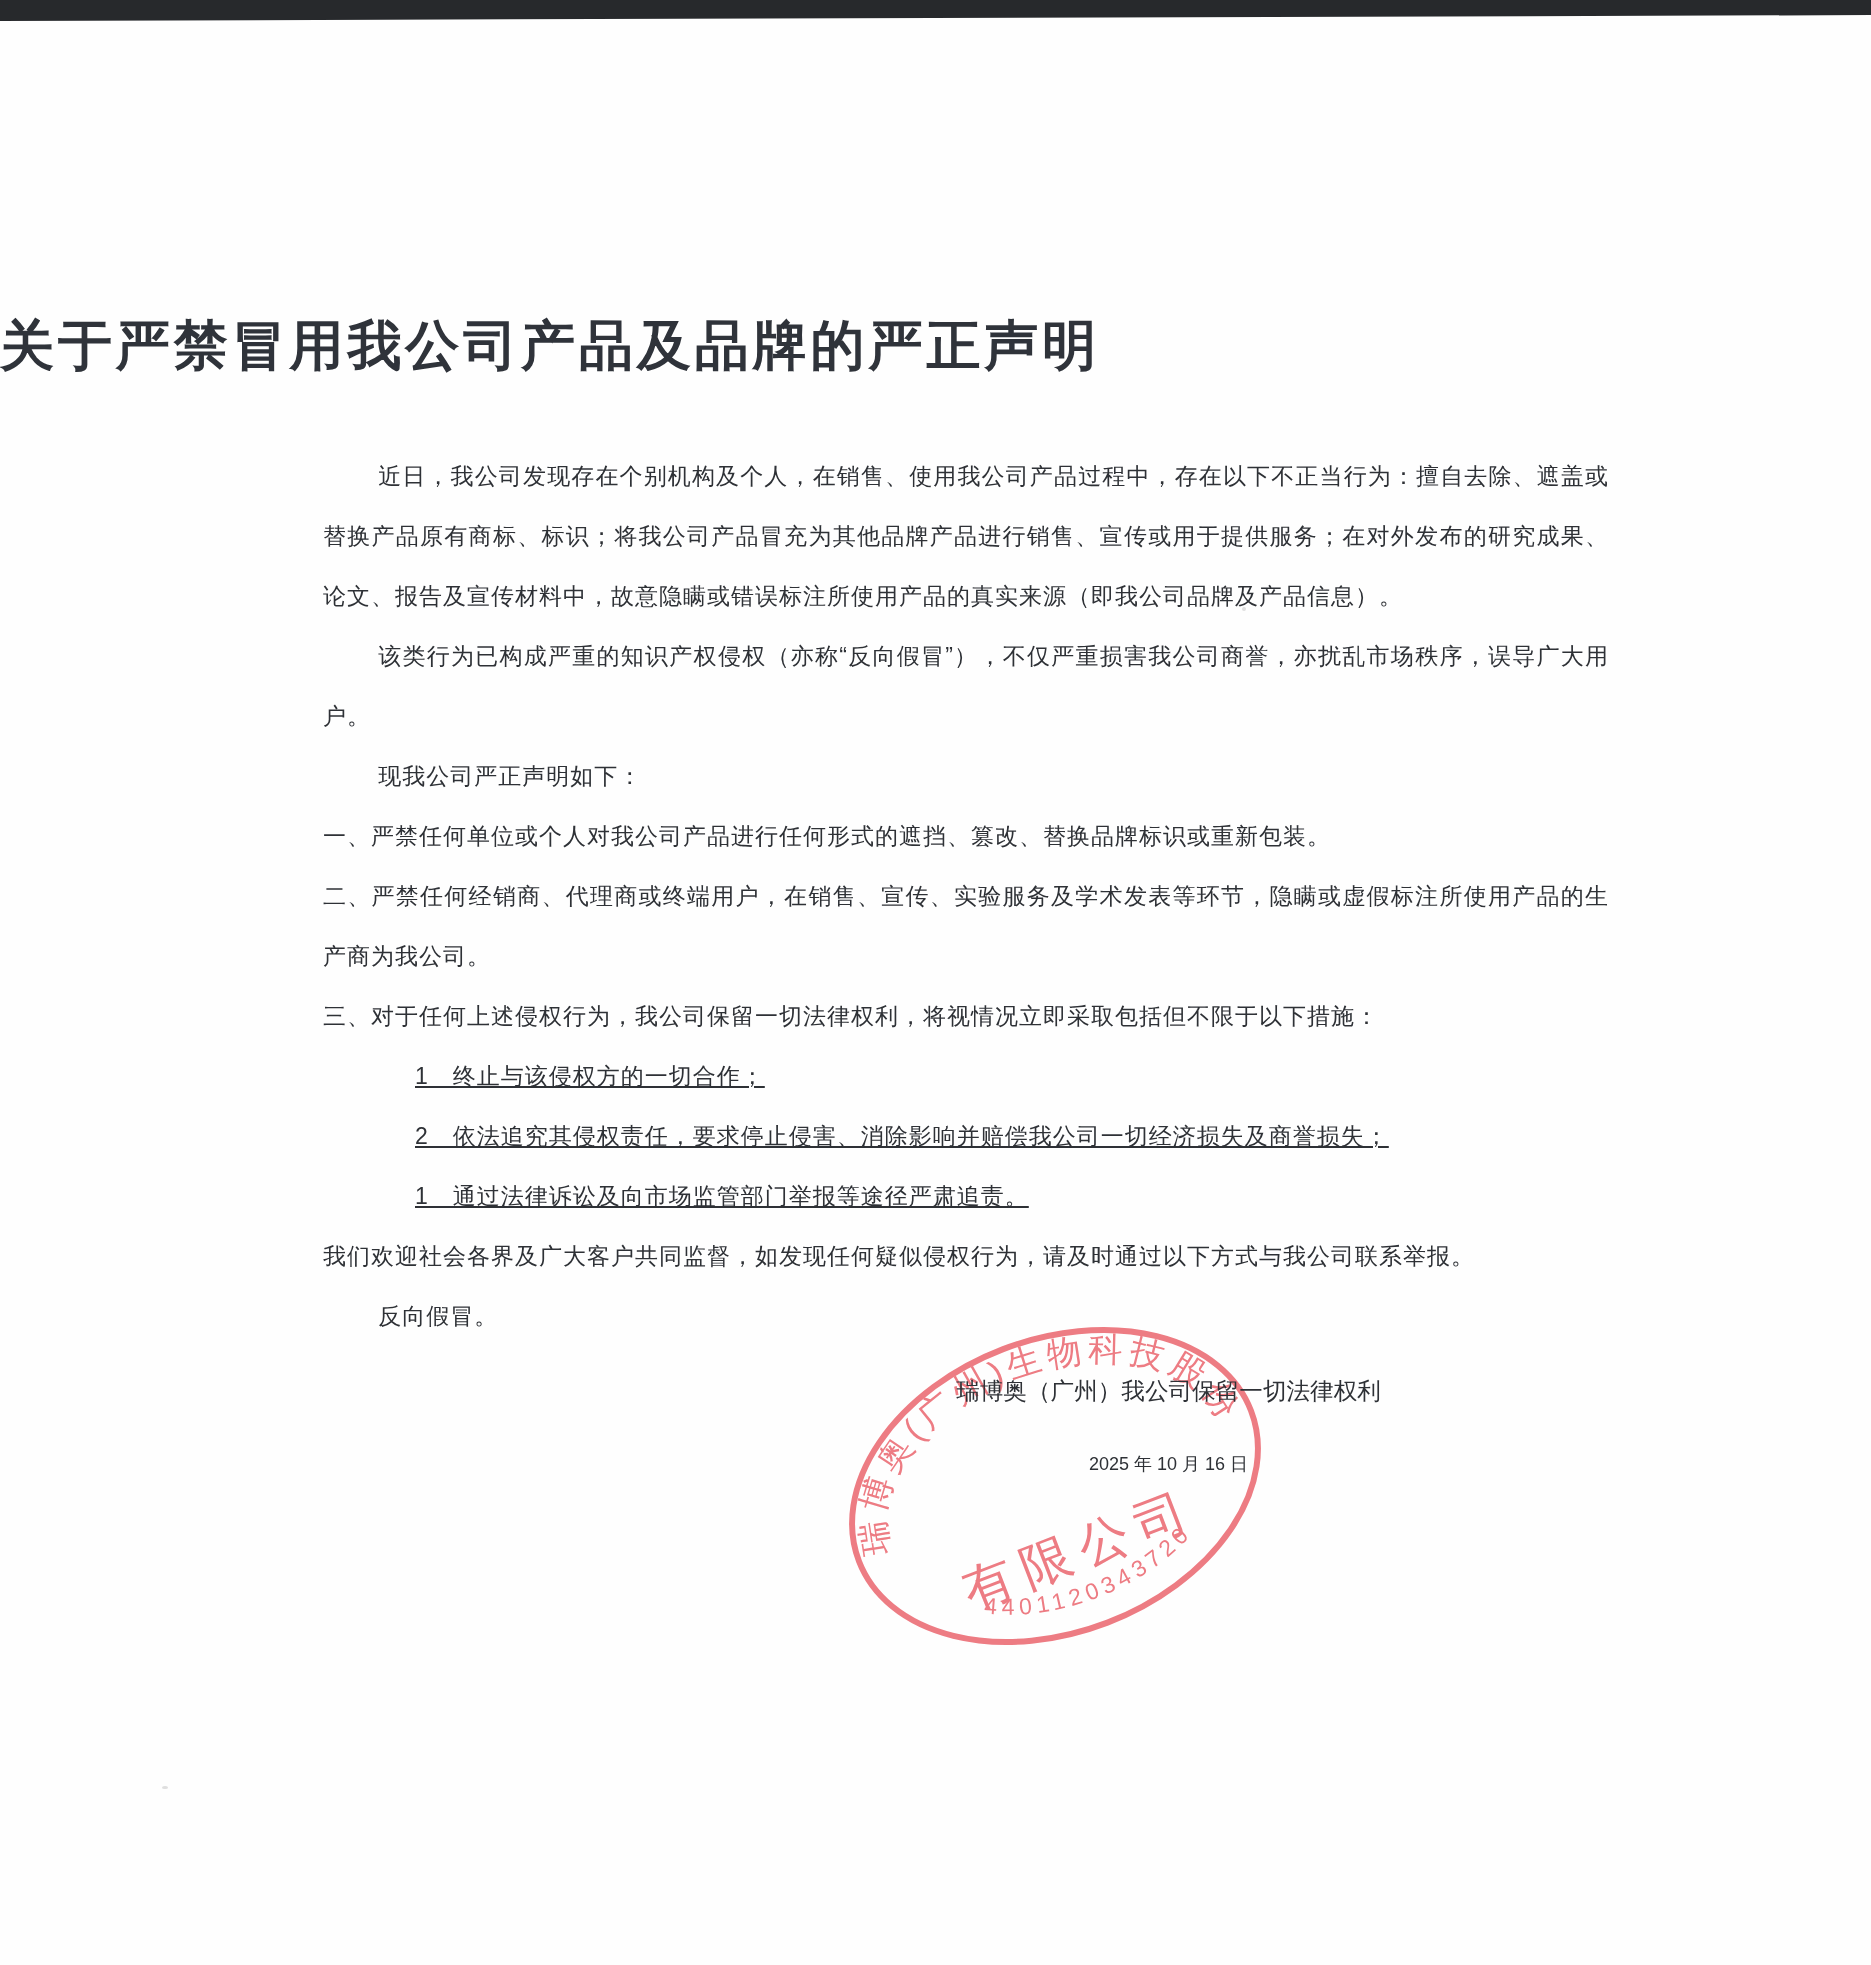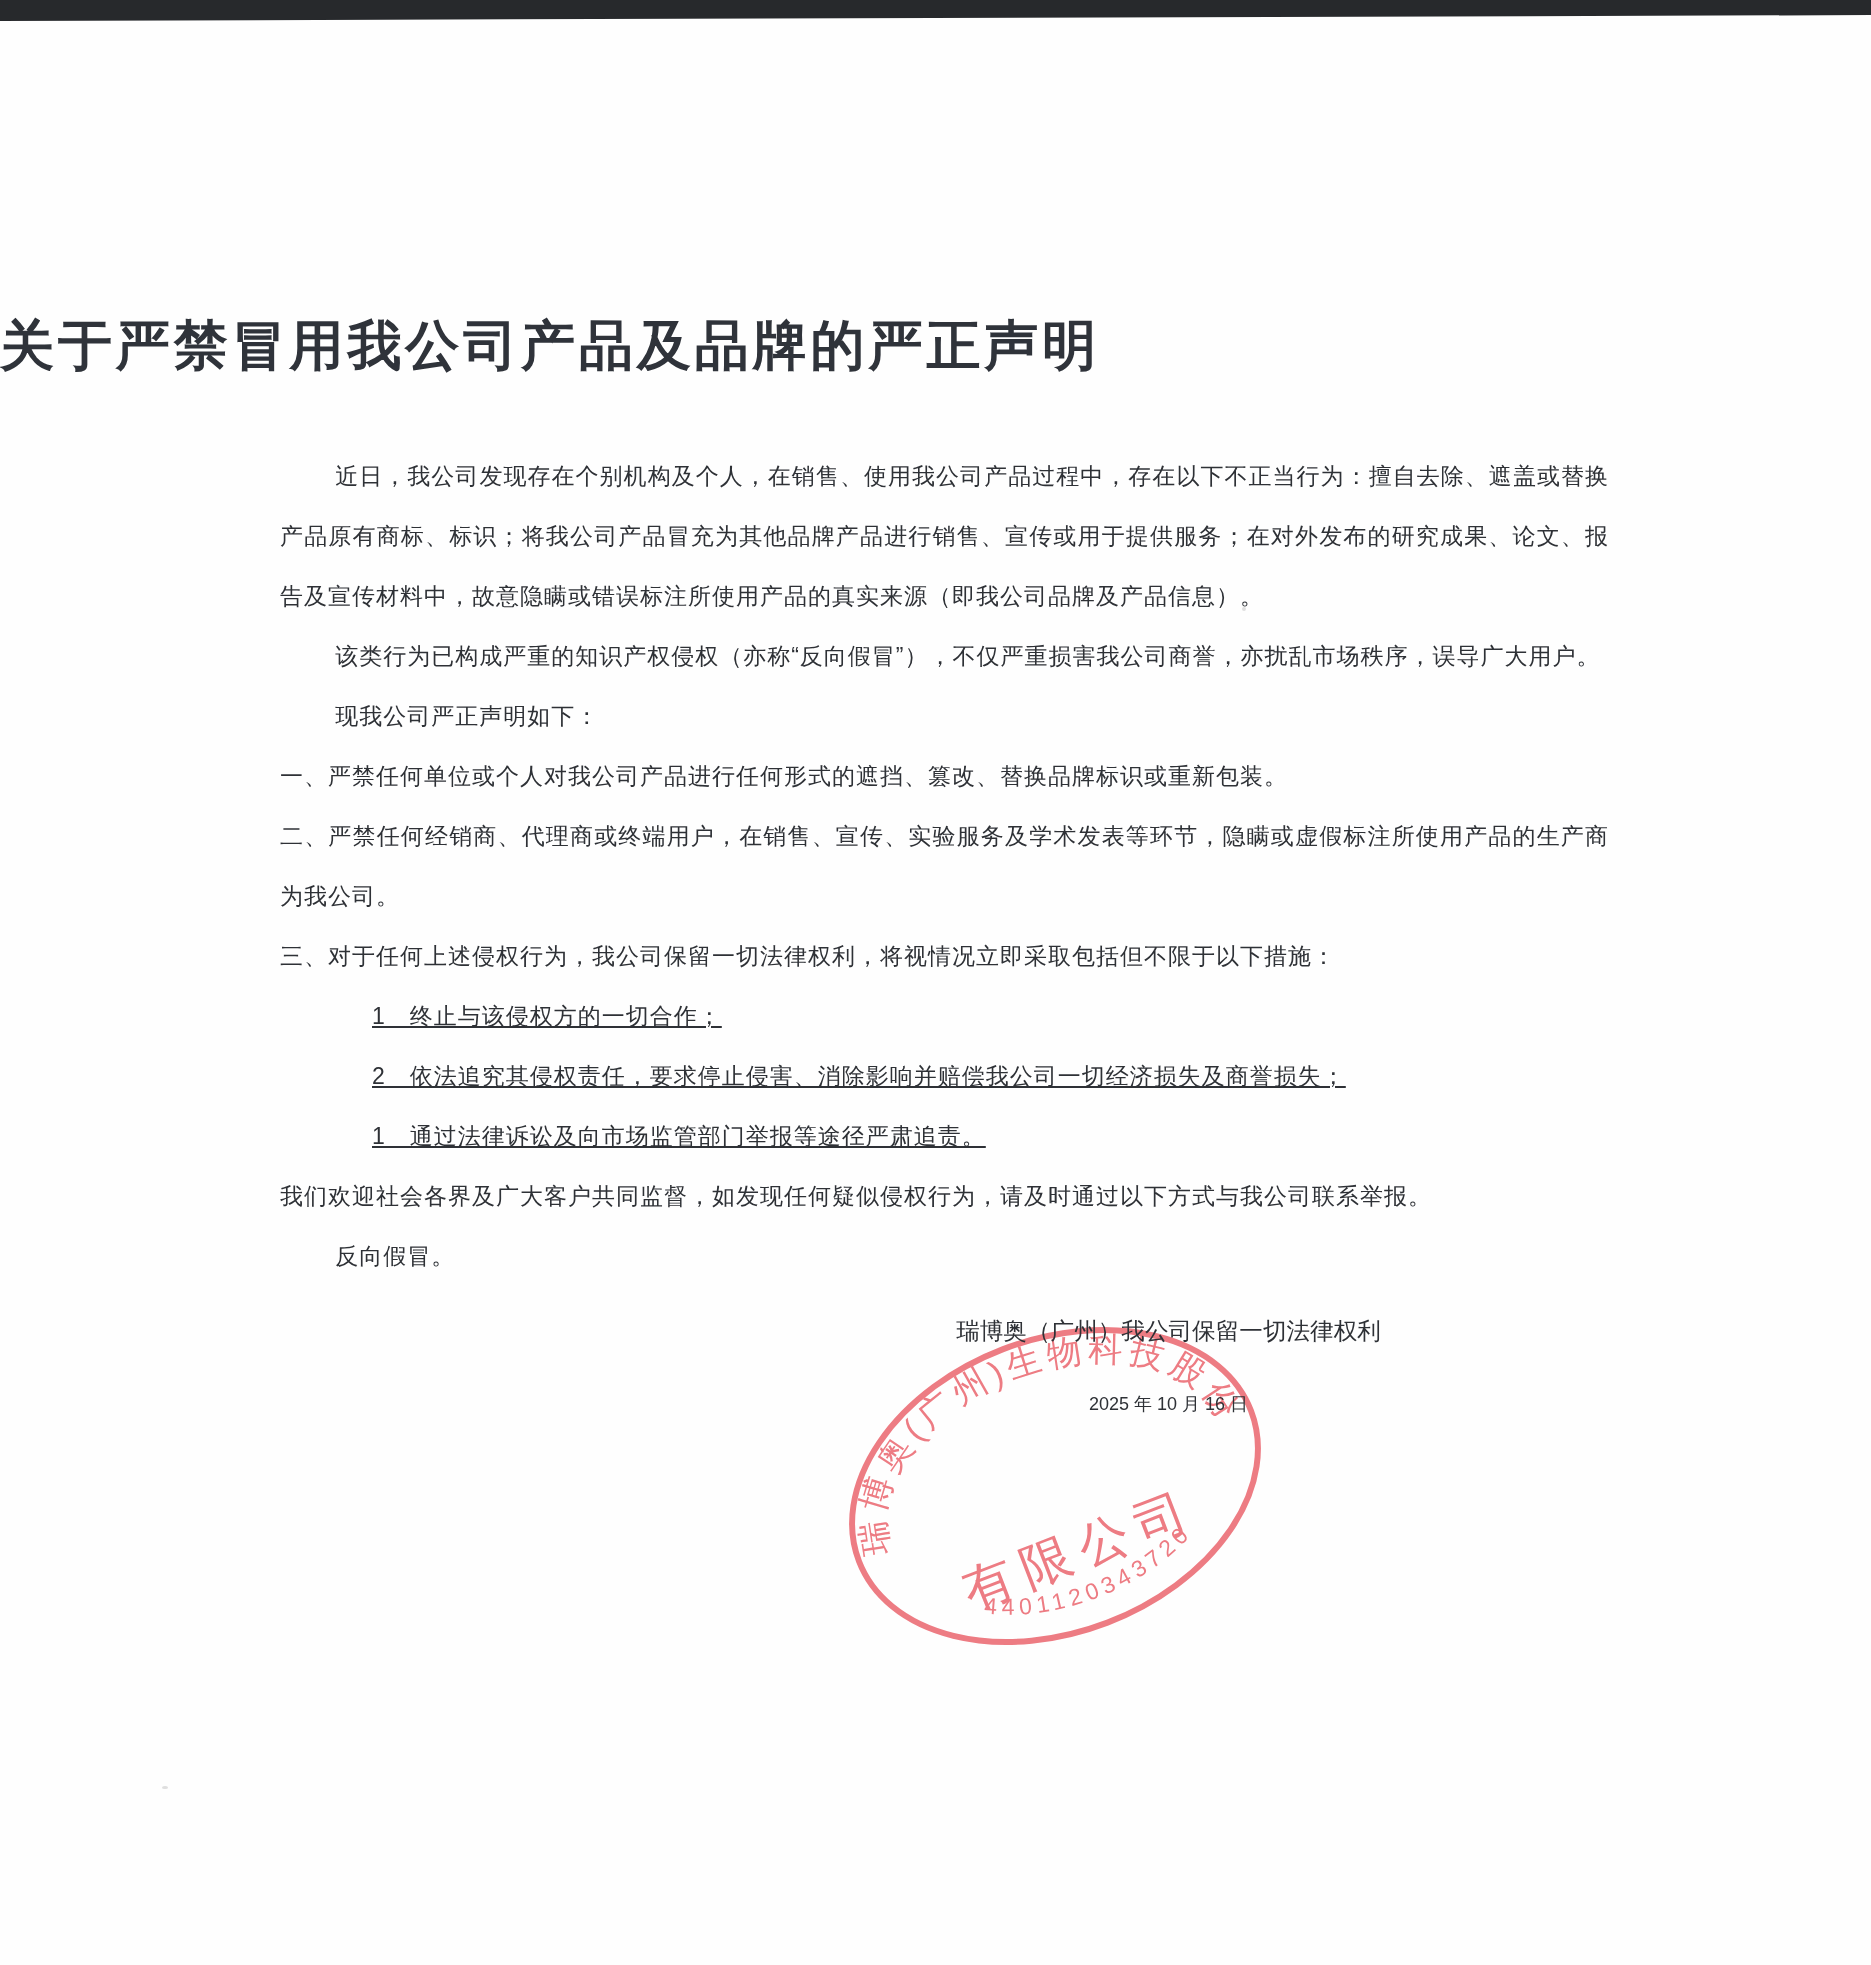--- a/index.html
+++ b/index.html
@@ -31,20 +31,21 @@
     color: #2f333a;
   }
   .doc-body {
     margin-top: 63px;
     padding-left: 280px;
     padding-right: 263px;
     font-size: 23px;
     line-height: 60px;
     letter-spacing: 1px;
     text-align: justify;
+    margin-left: 43px;
   }
   .para { margin: 0; }
   .para.indent { text-indent: 2.4em; }
   .para.sub { padding-left: 4em; text-decoration: underline; }
   .signature {
     margin-top: 15.7px;
     margin-right: 385px;
     margin-left: auto;
     width: 637px;
     text-align: center;

